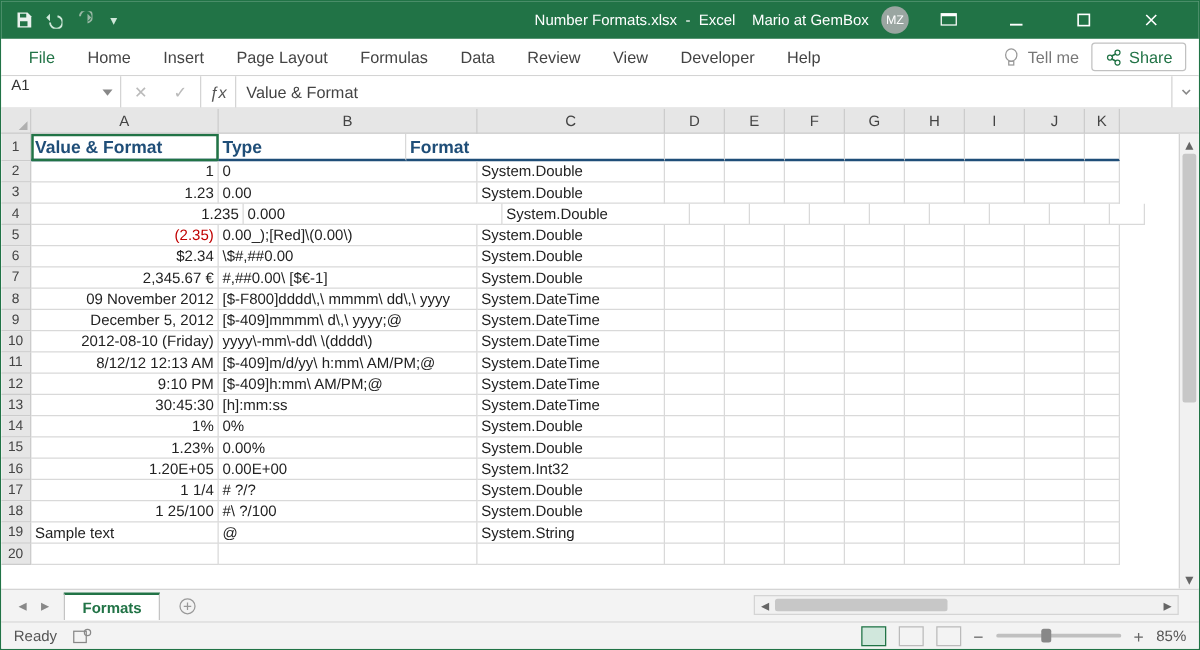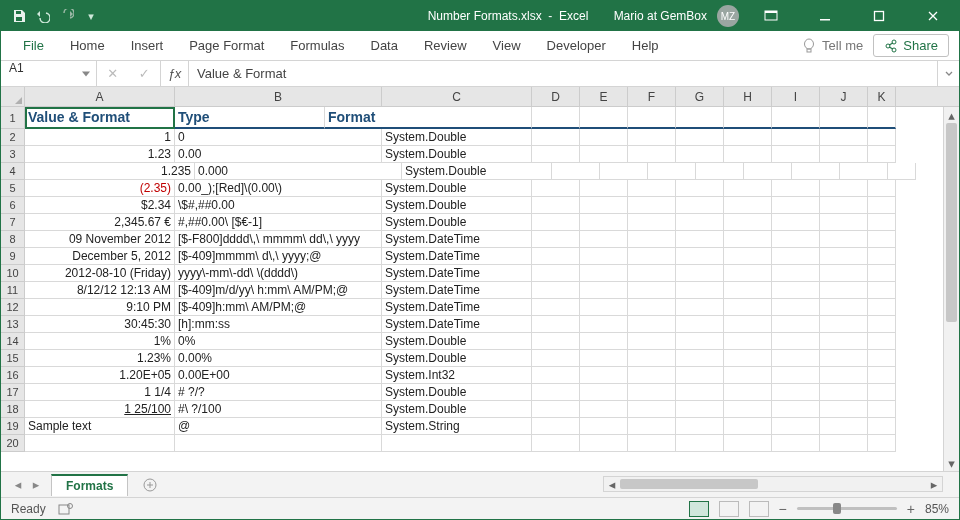--- a/index.html
+++ b/index.html
@@ -2,21 +2,21 @@
 <html><head>
 <meta charset="utf-8">
 <style>
   * { margin: 0; padding: 0; box-sizing: border-box; font-family: "Segoe UI", Tahoma, sans-serif; }
   body { background: #fff; width: 960px; height: 520px; overflow: hidden; font-size: 13px; color: #333; }
   .window { width: 960px; height: 520px; border: 1px solid #217346; display: flex; flex-direction: column; }
   .titlebar { height: 30px; background: #217346; color: #fff; display: flex; align-items: center; position: relative; }
   .qat { display: flex; align-items: center; gap: 8px; padding-left: 10px; }
   .qat-ic { width: 16px; height: 16px; display: inline-flex; align-items: center; justify-content: center; }
   .title-center { position: absolute; left: 50%; transform: translateX(-50%); font-size: 12px; margin-left: 28px; }
-  .title-right { margin-left: auto; display: flex; align-items: center; gap: 10px; padding-right: 4px; }
+  .title-right { margin-left: auto; display: flex; align-items: center; gap: 10px; padding-right: 16px; }
   .avatar { width: 22px; height: 22px; border-radius: 50%; background: #9aa6a1; display: inline-flex; align-items: center; justify-content: center; font-size: 10px; color: #fff; }
   .win-btn { width: 44px; height: 30px; display: inline-flex; align-items: center; justify-content: center; }
   .ribbon-tabs { height: 30px; background: #fff; border-bottom: 1px solid #d4d4d4; display: flex; align-items: center; padding: 0 10px; gap: 2px; }
   .ribbon-tab { padding: 6px 12px; font-size: 13px; color: #444; cursor: default; }
   .ribbon-tab.file { color: #217346; }
   .ribbon-right { margin-left: auto; display: flex; align-items: center; gap: 10px; }
   .tellme { display: flex; align-items: center; gap: 6px; color: #777; font-size: 13px; }
   .share-btn { border: 1px solid #c1c1c1; border-radius: 3px; padding: 3px 10px; display: flex; align-items: center; gap: 5px; font-size: 13px; color: #217346; }
   .formula-row { height: 26px; background: #fff; border-bottom: 1px solid #d4d4d4; display: flex; align-items: stretch; }
   .name-box { width: 96px; border-right: 1px solid #d4d4d4; display: flex; align-items: flex-start; padding: 0 8px; font-size: 12px; position: relative; }
@@ -122,21 +122,21 @@
             <path stroke="#fff" stroke-width="1.3" d="M2 2l8 8M10 2l-8 8"></path>
           </svg>
       </span>
     </div>
   </div>
 
   <div class="ribbon-tabs">
     <div class="ribbon-tab file">File</div>
     <div class="ribbon-tab">Home</div>
     <div class="ribbon-tab">Insert</div>
-    <div class="ribbon-tab">Page Format</div>
+    <div class="ribbon-tab">Page Layout</div>
     <div class="ribbon-tab">Formulas</div>
     <div class="ribbon-tab">Data</div>
     <div class="ribbon-tab">Review</div>
     <div class="ribbon-tab">View</div>
     <div class="ribbon-tab">Developer</div>
     <div class="ribbon-tab">Help</div>
     <div class="ribbon-right">
       <div class="tellme">
         <span>
           <svg width="14" height="16" viewBox="0 0 14 16">
@@ -430,21 +430,21 @@
           <div class="cell" style="width: 48px;"></div>
           <div class="cell" style="width: 48px;"></div>
           <div class="cell" style="width: 48px;"></div>
           <div class="cell" style="width: 48px;"></div>
           <div class="cell" style="width: 48px;"></div>
           <div class="cell" style="width: 48px;"></div>
           <div class="cell" style="width: 28px;"></div>
         </div>
         <div class="row">
           <div class="row-h">18</div>
-          <div class="cell right" style="width: 150px; text-decoration: underline;">1 25/100</div>
+          <div class="cell right" style="width: 150px;">1 25/100</div>
           <div class="cell" style="width: 207px;">#\ ?/100</div>
           <div class="cell" style="width: 150px;">System.Double</div>
           <div class="cell" style="width: 48px;"></div>
           <div class="cell" style="width: 48px;"></div>
           <div class="cell" style="width: 48px;"></div>
           <div class="cell" style="width: 48px;"></div>
           <div class="cell" style="width: 48px;"></div>
           <div class="cell" style="width: 48px;"></div>
           <div class="cell" style="width: 48px;"></div>
           <div class="cell" style="width: 28px;"></div>

